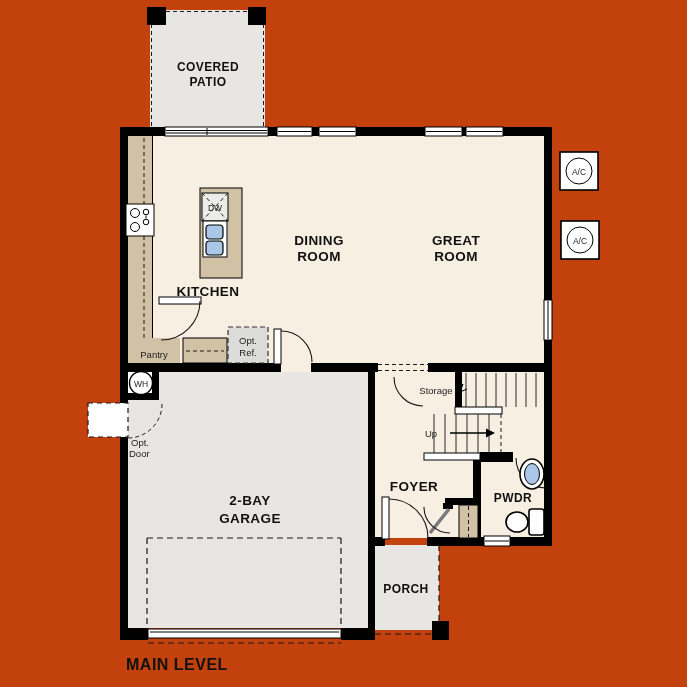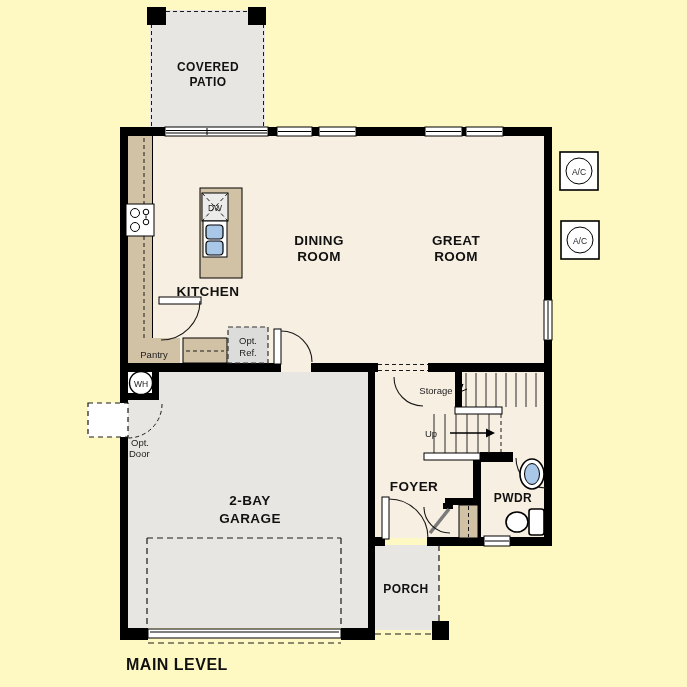--- a/index.html
+++ b/index.html
@@ -1,16 +1,16 @@
 <!DOCTYPE html>
 <html><head>
 <meta charset="utf-8">
 <style>
   html,body{margin:0;padding:0;background:#fff;}
-  .stage{position:relative;width:687px;height:687px;background:#fef9c3;overflow:hidden;}
+  .stage{position:relative;width:687px;height:687px;background:#c2410c;overflow:hidden;}
   svg{display:block;}
   .wall{fill:#000;}
   .thin{stroke:#000;stroke-width:1;fill:none;}
   .arc{stroke:#1a1a1a;stroke-width:1.1;fill:none;}
   .dash{stroke:#1a1a1a;stroke-width:1.2;fill:none;stroke-dasharray:6 4;}
   .dash-sm{stroke:#1a1a1a;stroke-width:1;fill:none;stroke-dasharray:4 3;}
   .tread{stroke:#2a2a2a;stroke-width:1;}
   .rail{fill:#fff;stroke:#000;stroke-width:1;}
   .winbox{fill:#fff;stroke:#000;stroke-width:1;}
   .leaf{fill:#fff;stroke:#000;stroke-width:1;}

